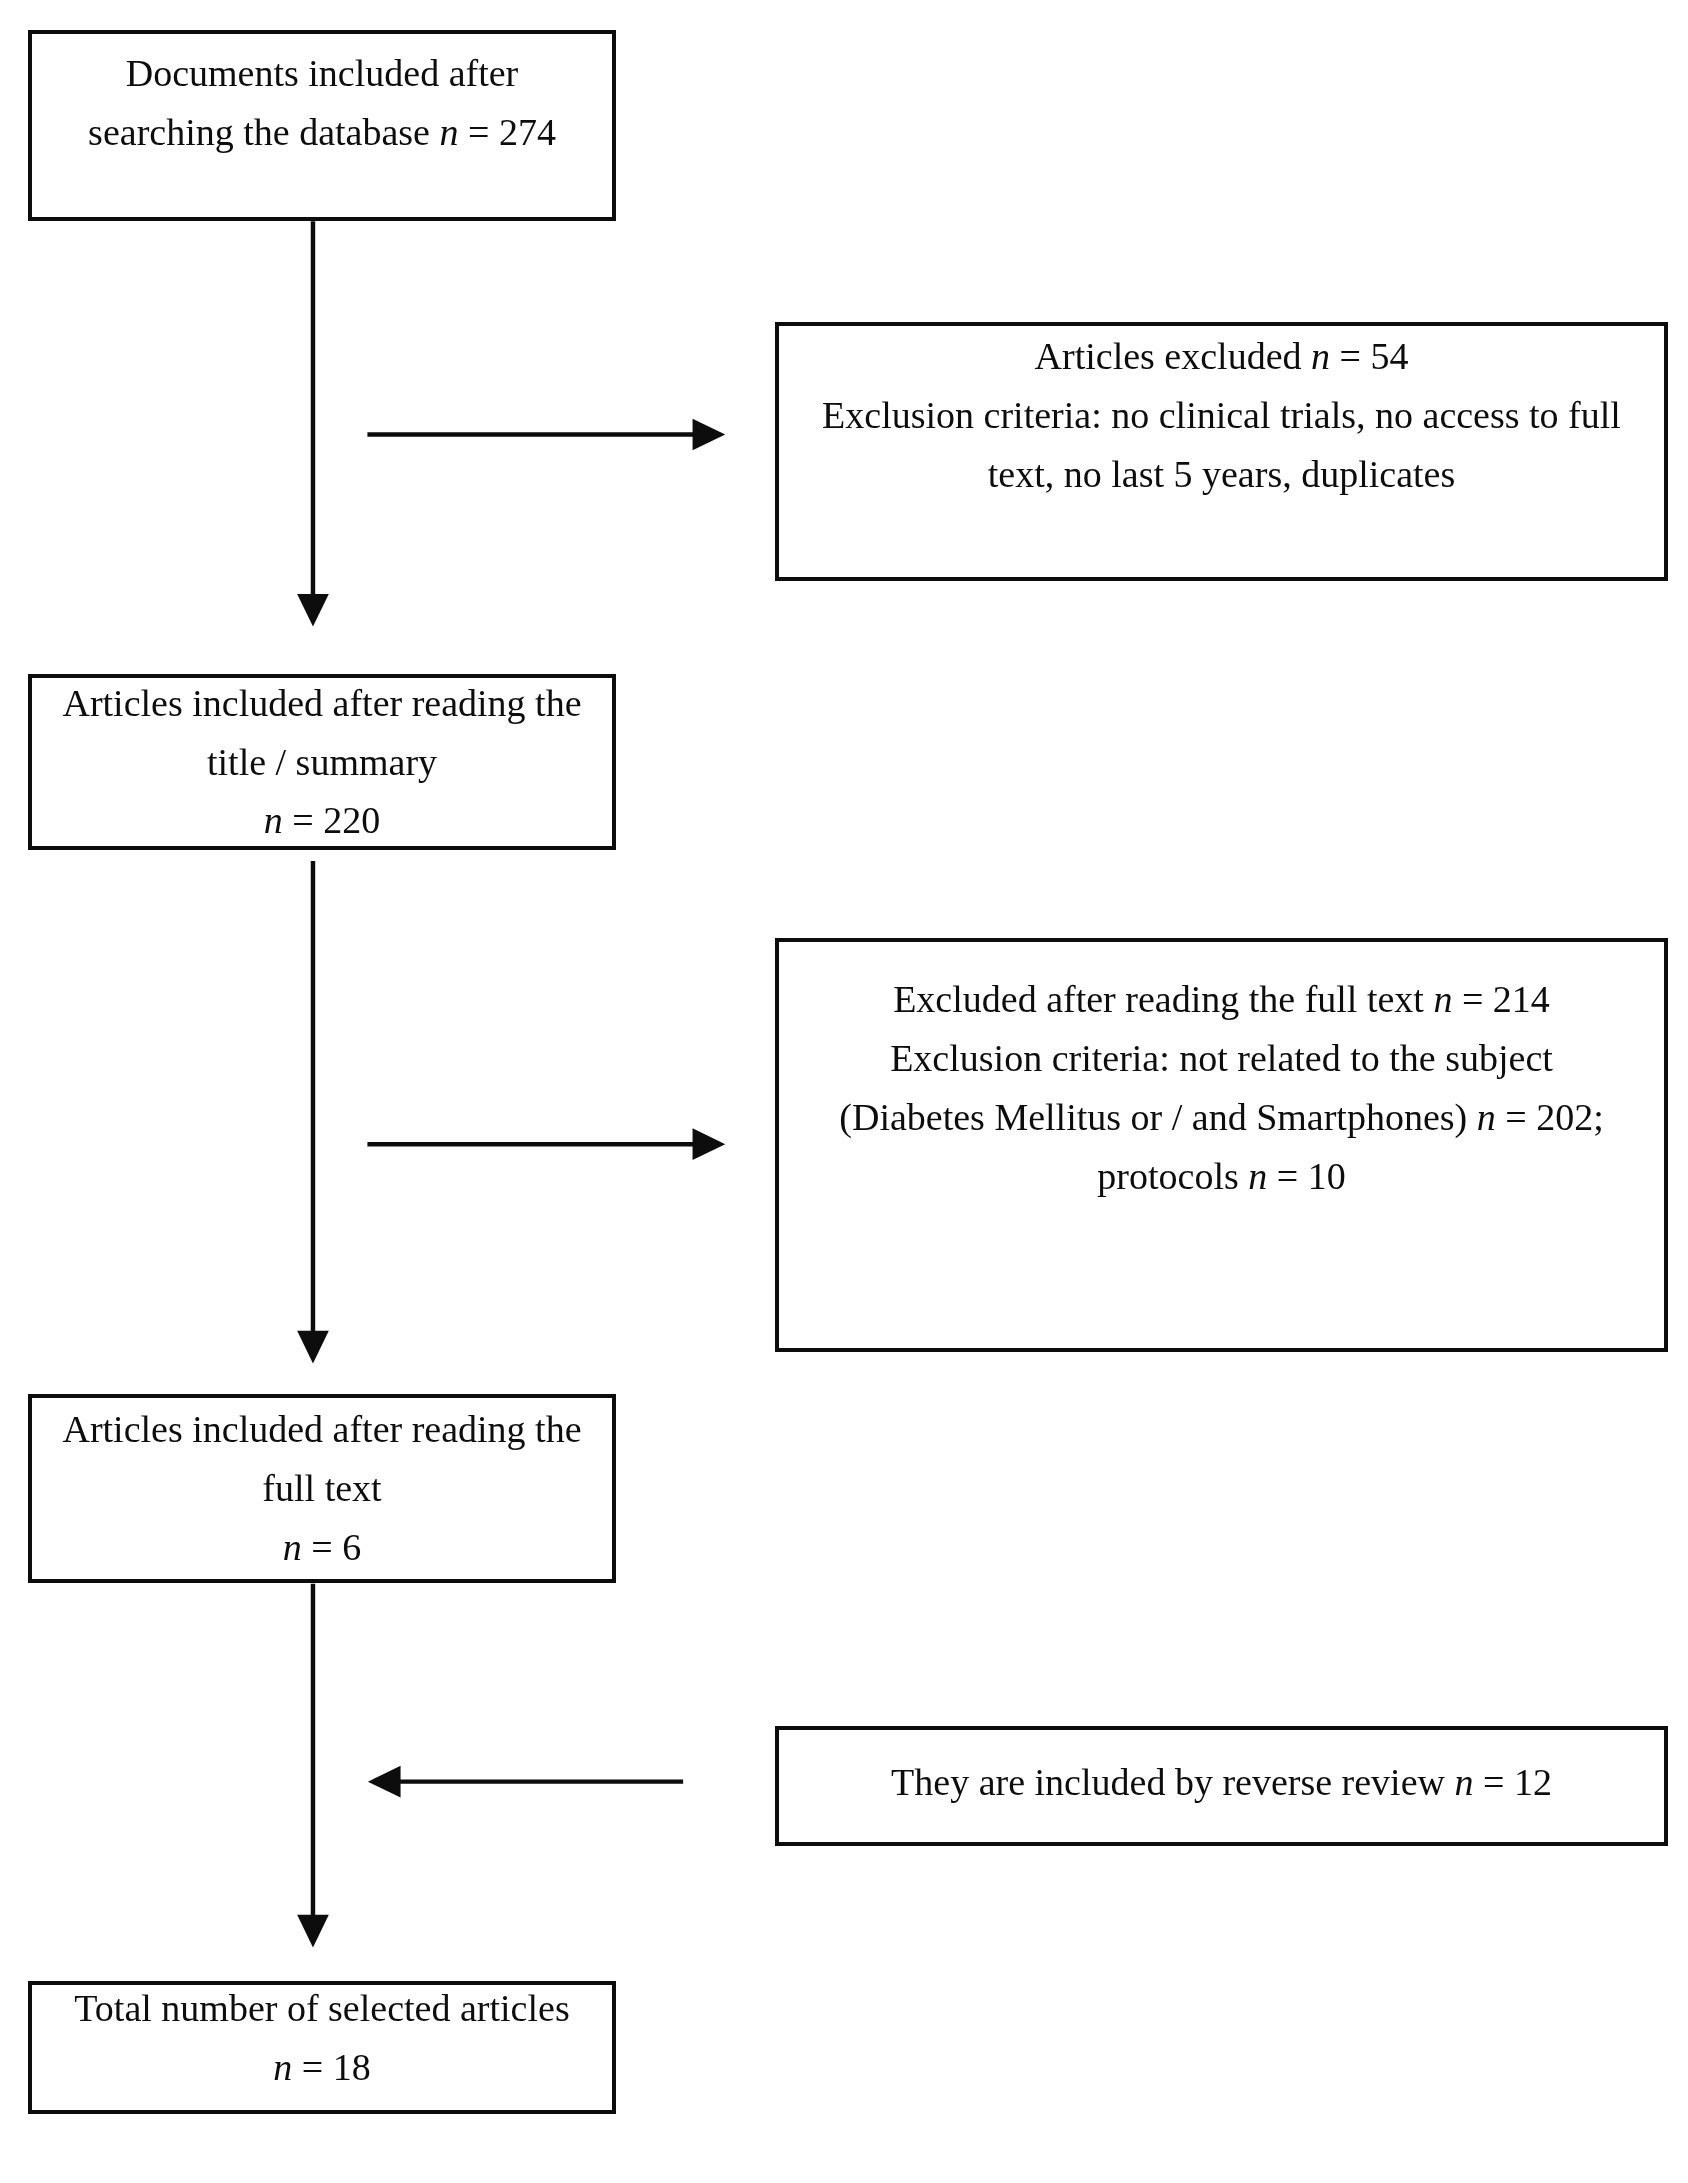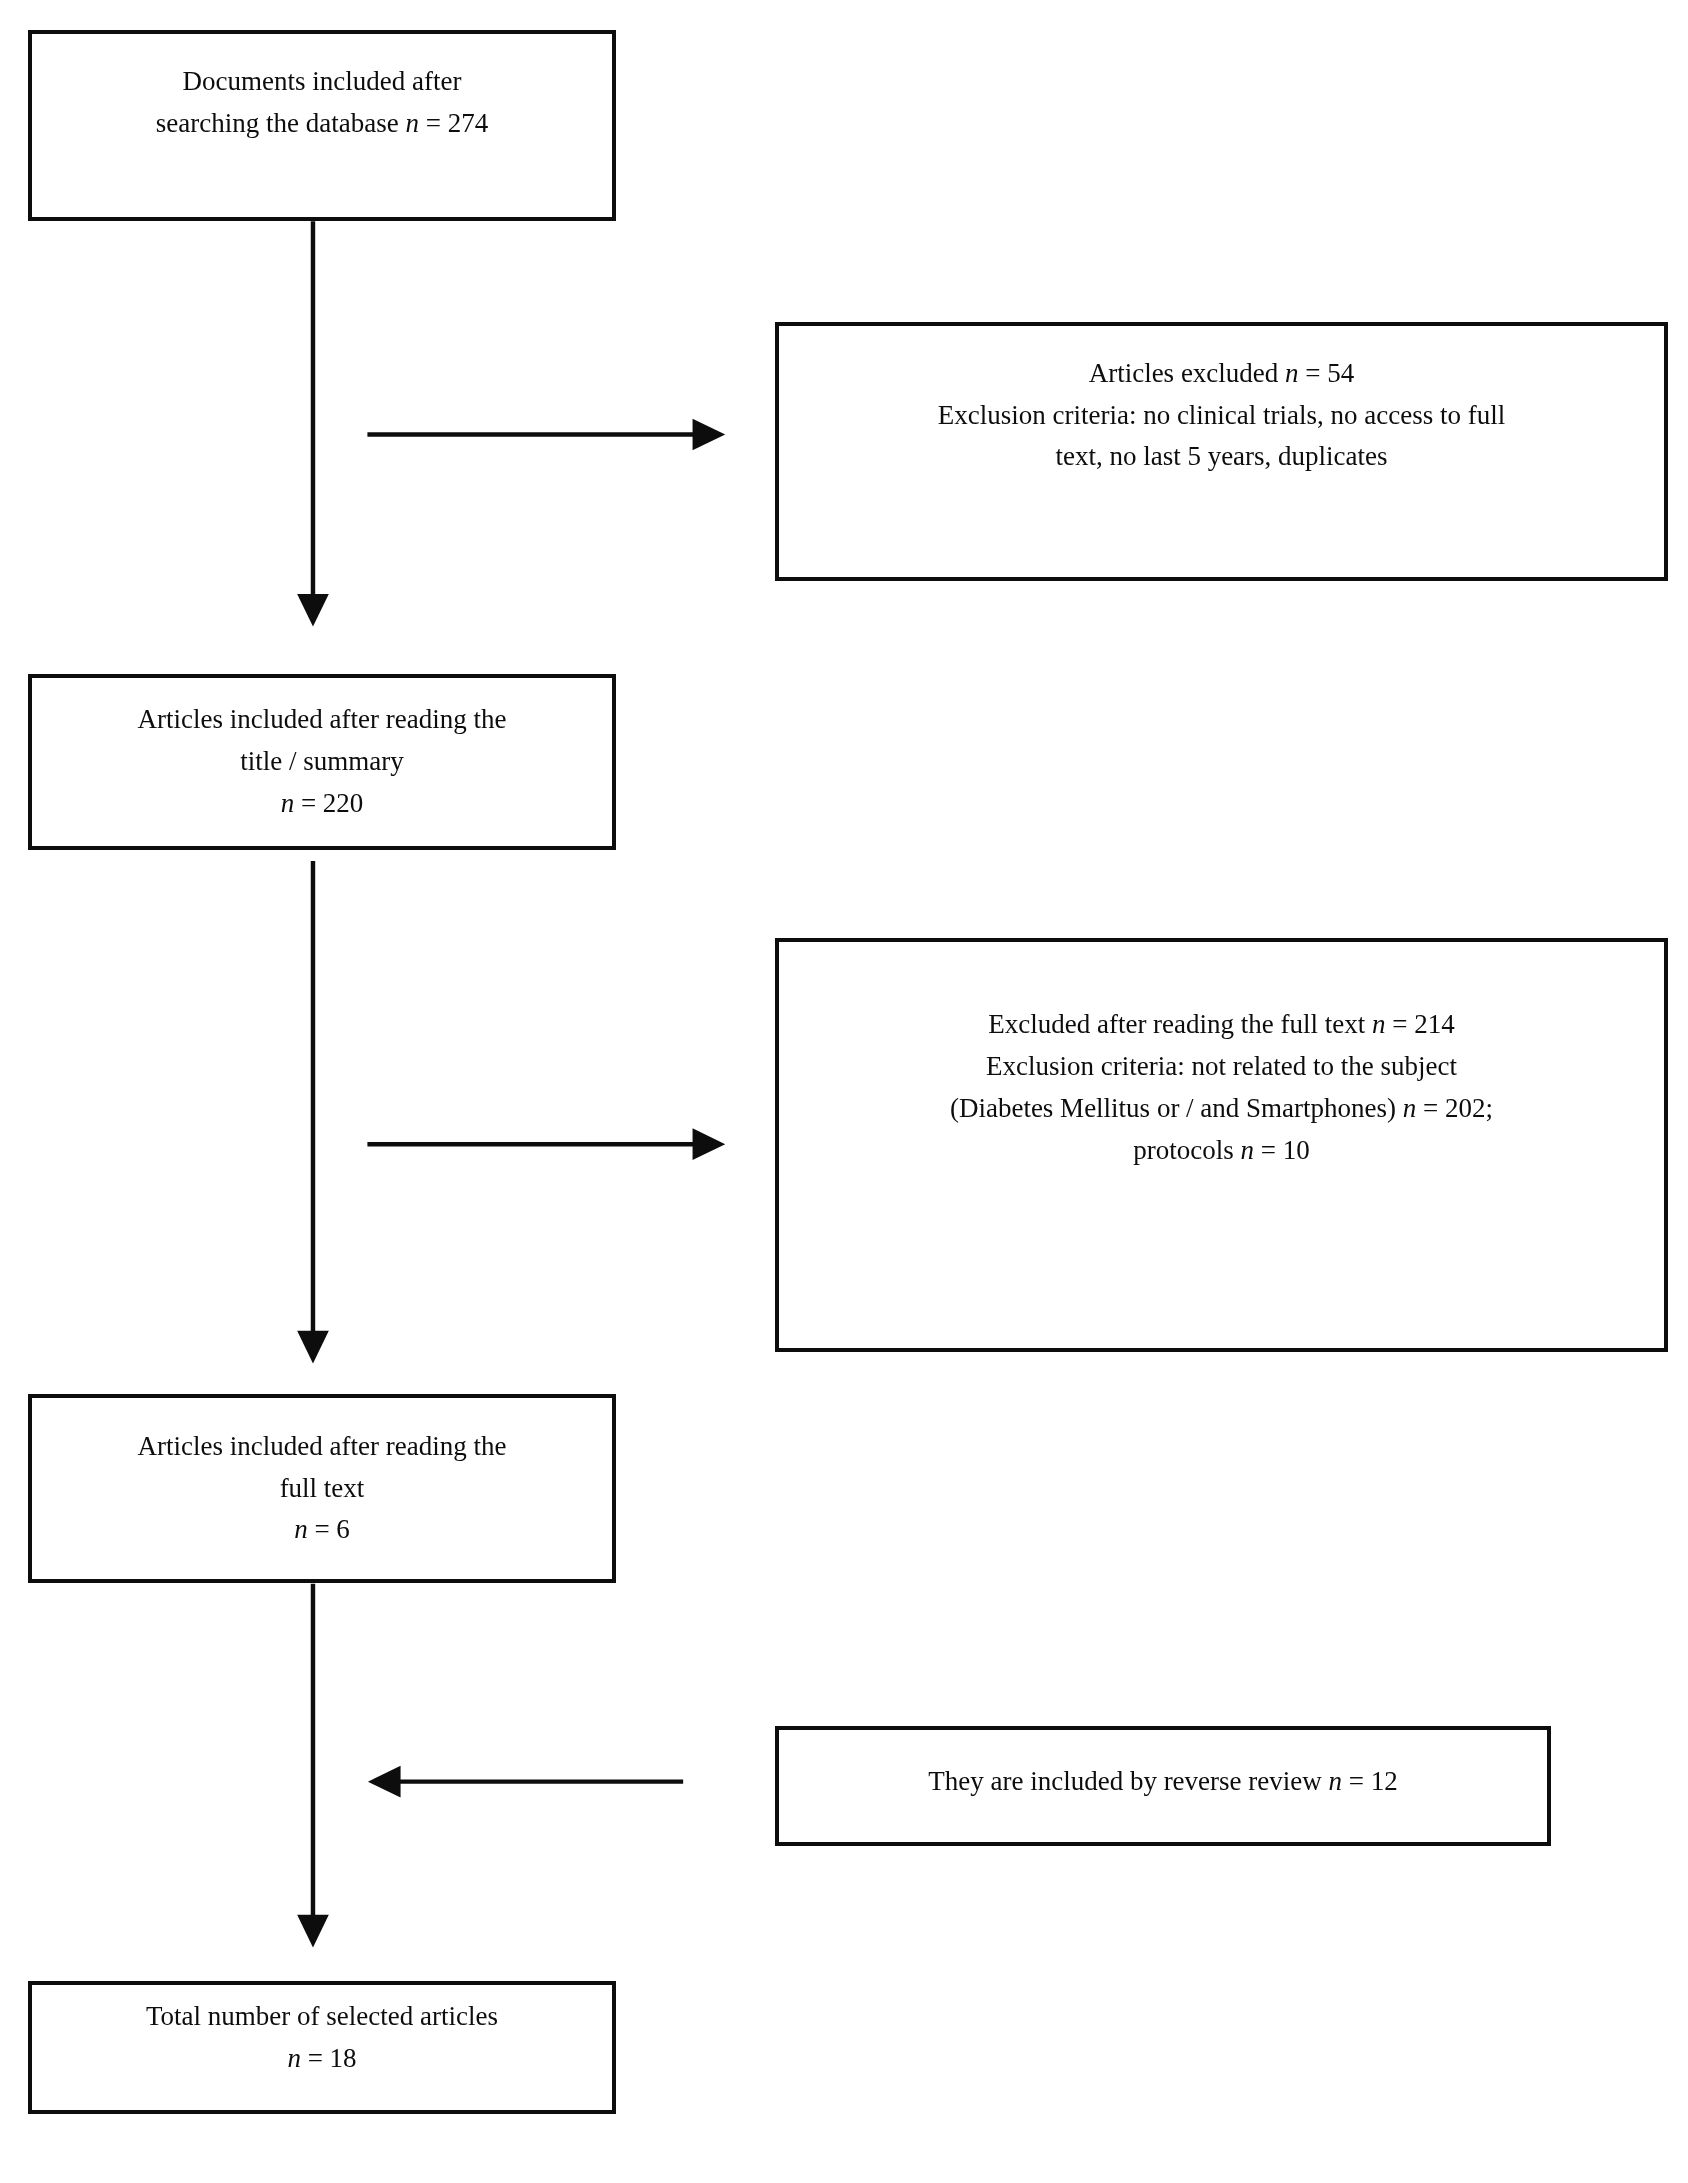--- a/index.html
+++ b/index.html
@@ -21,33 +21,33 @@
     box-sizing:border-box;
     border:4px solid #0d0d0d;
     background:#ffffff;
     display:flex;
     align-items:center;
     justify-content:center;
     text-align:center;
   }
   .box-text{
     white-space:pre-line;
-    font-size:27px;
+    font-size:38px;
     line-height:1.55;
     padding:0 15px;
   }
   
   .box-a{left:28px;  top:30px;   width:588px; height:191px; padding-bottom:45px;}
   .box-b{left:28px;  top:674px; width:588px; height:176px;}
   .box-c{left:28px;  top:1394px; width:588px; height:189px;}
   .box-d{left:28px;  top:1981px; width:588px; height:133px; padding-bottom:20px;}
   
   .box-r1{left:775px; top:322px;  width:893px; height:259px; padding-bottom:72px;}
   .box-r2{left:775px; top:938px; width:893px; height:414px; padding-bottom:114px;}
-  .box-r3{left:775px; top:1726px; width:776px; height:120px; padding-bottom:7.4px;}
+  .box-r3{left:775px; top:1726px; width:893px; height:120px; padding-bottom:7.4px;}
 </style>
 </head>
 <body>
 
 <div class="canvas">
 
   <svg class="arrow-layer" viewBox="0 0 3412 4411" xmlns="http://www.w3.org/2000/svg">
 
     <g>
       <line x1="632" y1="447" x2="632" y2="1203" stroke="#0d0d0d" stroke-width="9"></line>

